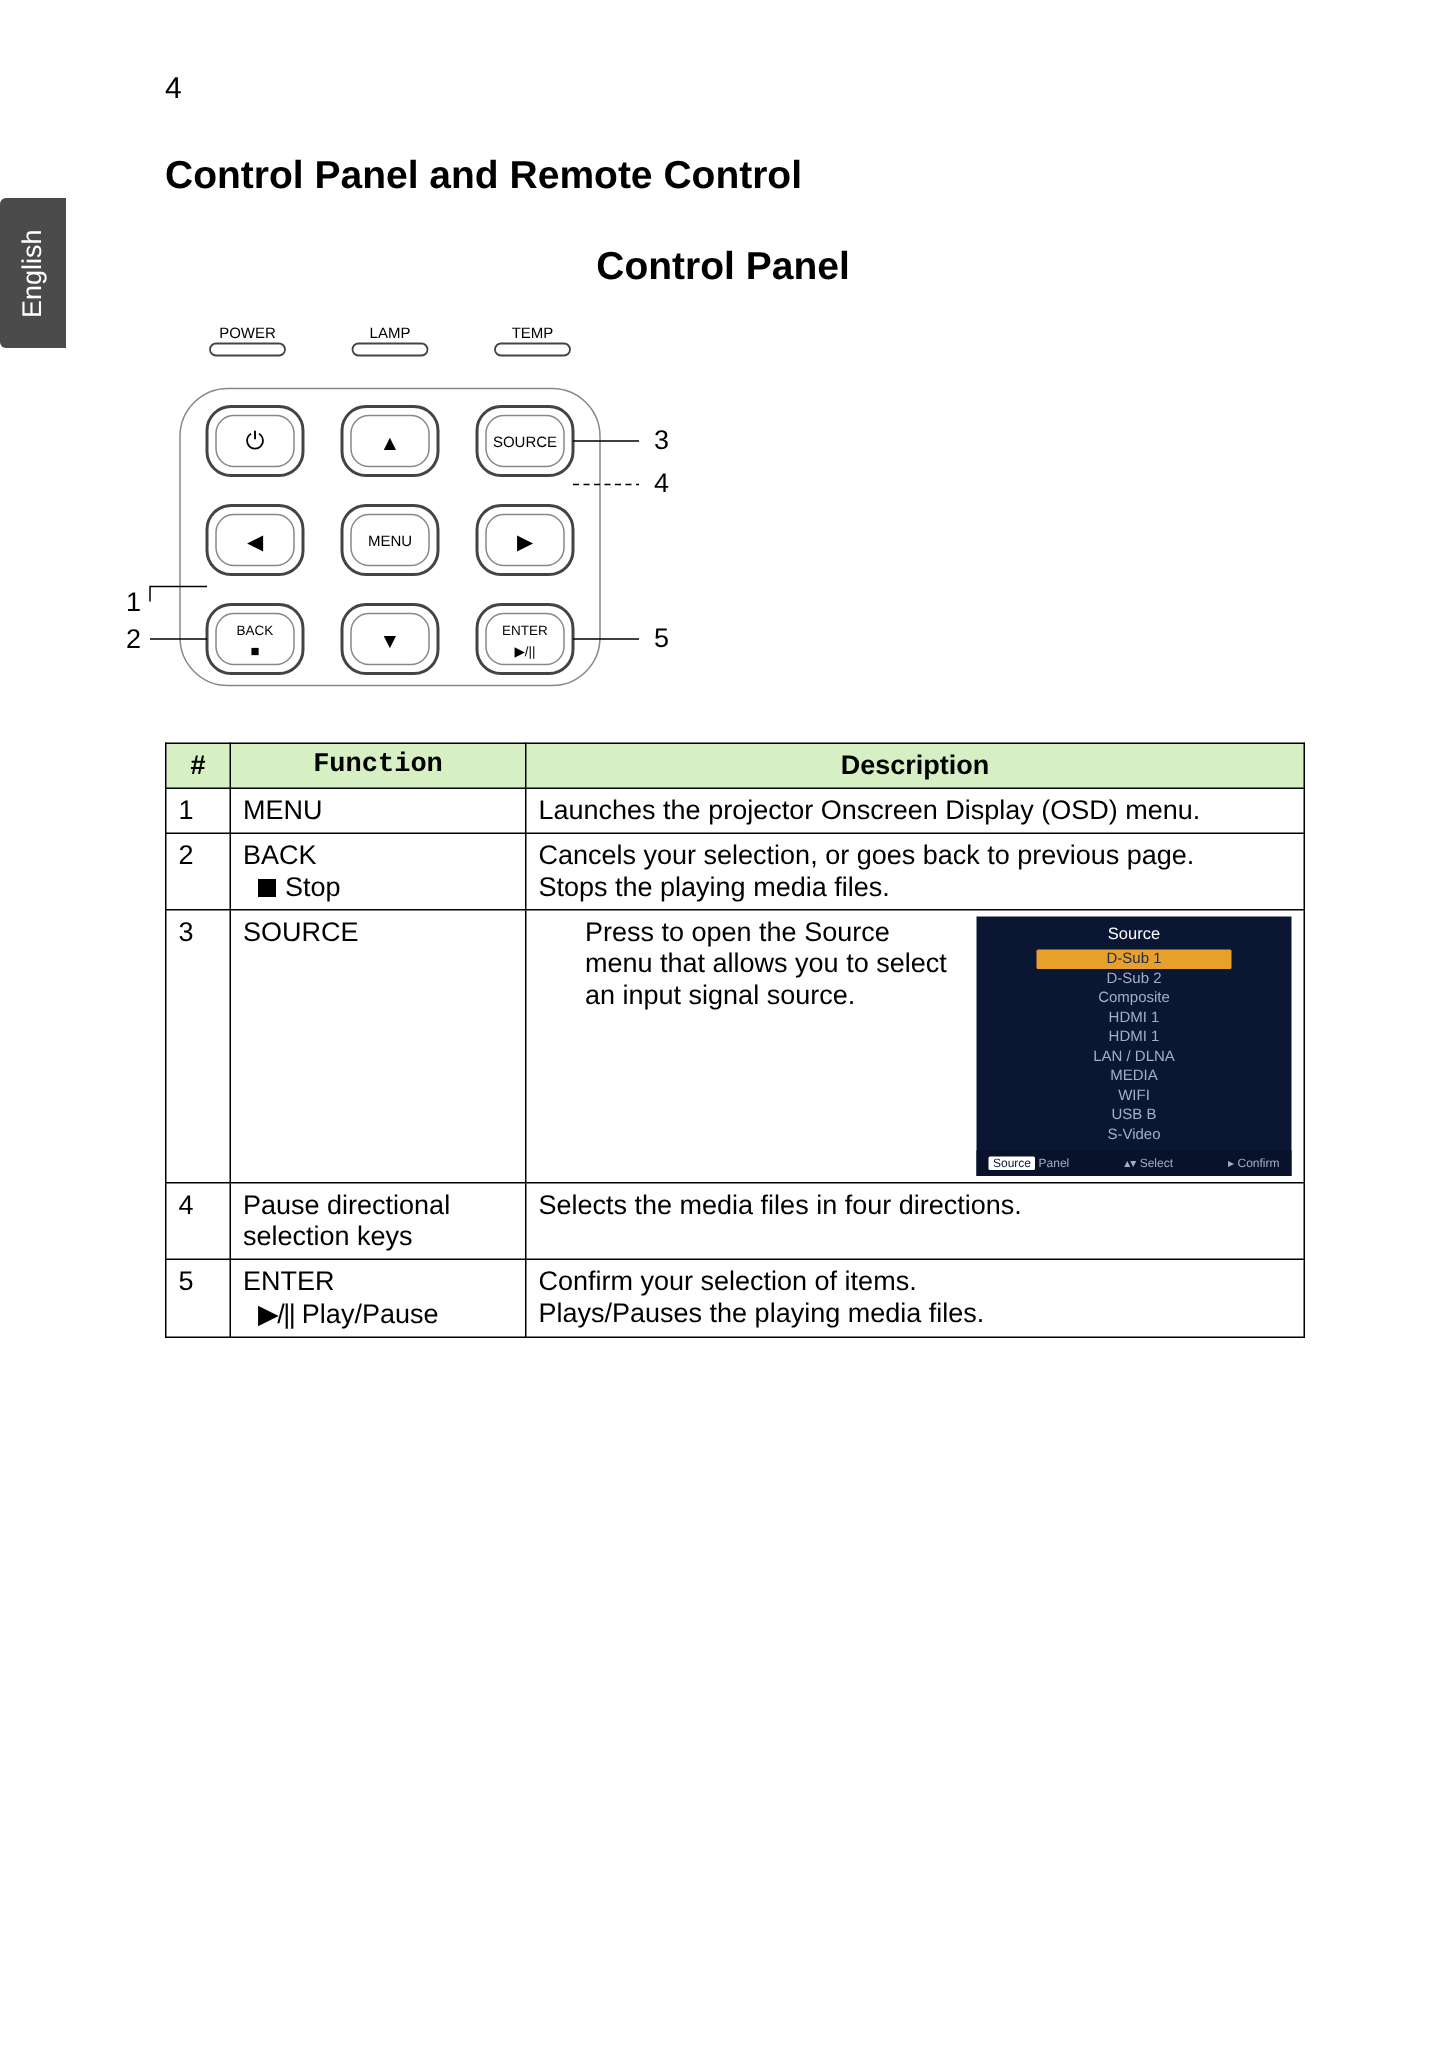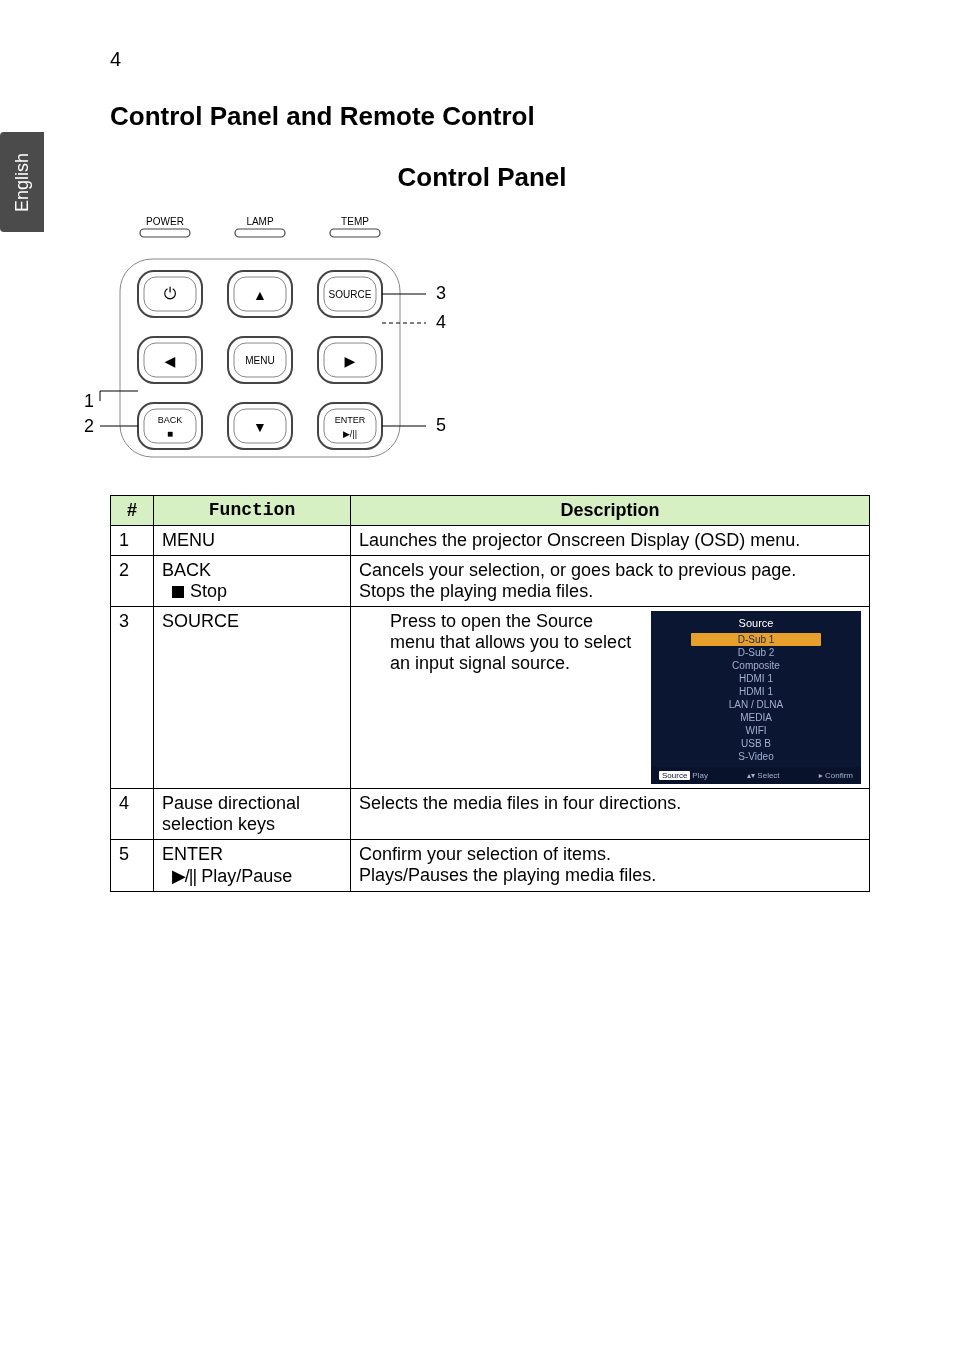--- a/index.html
+++ b/index.html
@@ -273,21 +273,21 @@
               <div class="item">D-Sub 2</div>
               <div class="item">Composite</div>
               <div class="item">HDMI 1</div>
               <div class="item">HDMI 1</div>
               <div class="item">LAN / DLNA</div>
               <div class="item">MEDIA</div>
               <div class="item">WIFI</div>
               <div class="item">USB B</div>
               <div class="item">S-Video</div>
               <div class="footer">
-                <span><span class="src-chip">Source</span><span>Play</span></span>
+                <span><span class="src-chip">Source</span><span>Panel</span></span>
                 <span><span>▴▾</span>&nbsp;<span>Select</span></span>
                 <span><span>▸</span>&nbsp;<span>Confirm</span></span>
               </div>
             </div>
           </div>
         </td>
       </tr>
 
       <tr>
         <td class="num-col">4</td>

